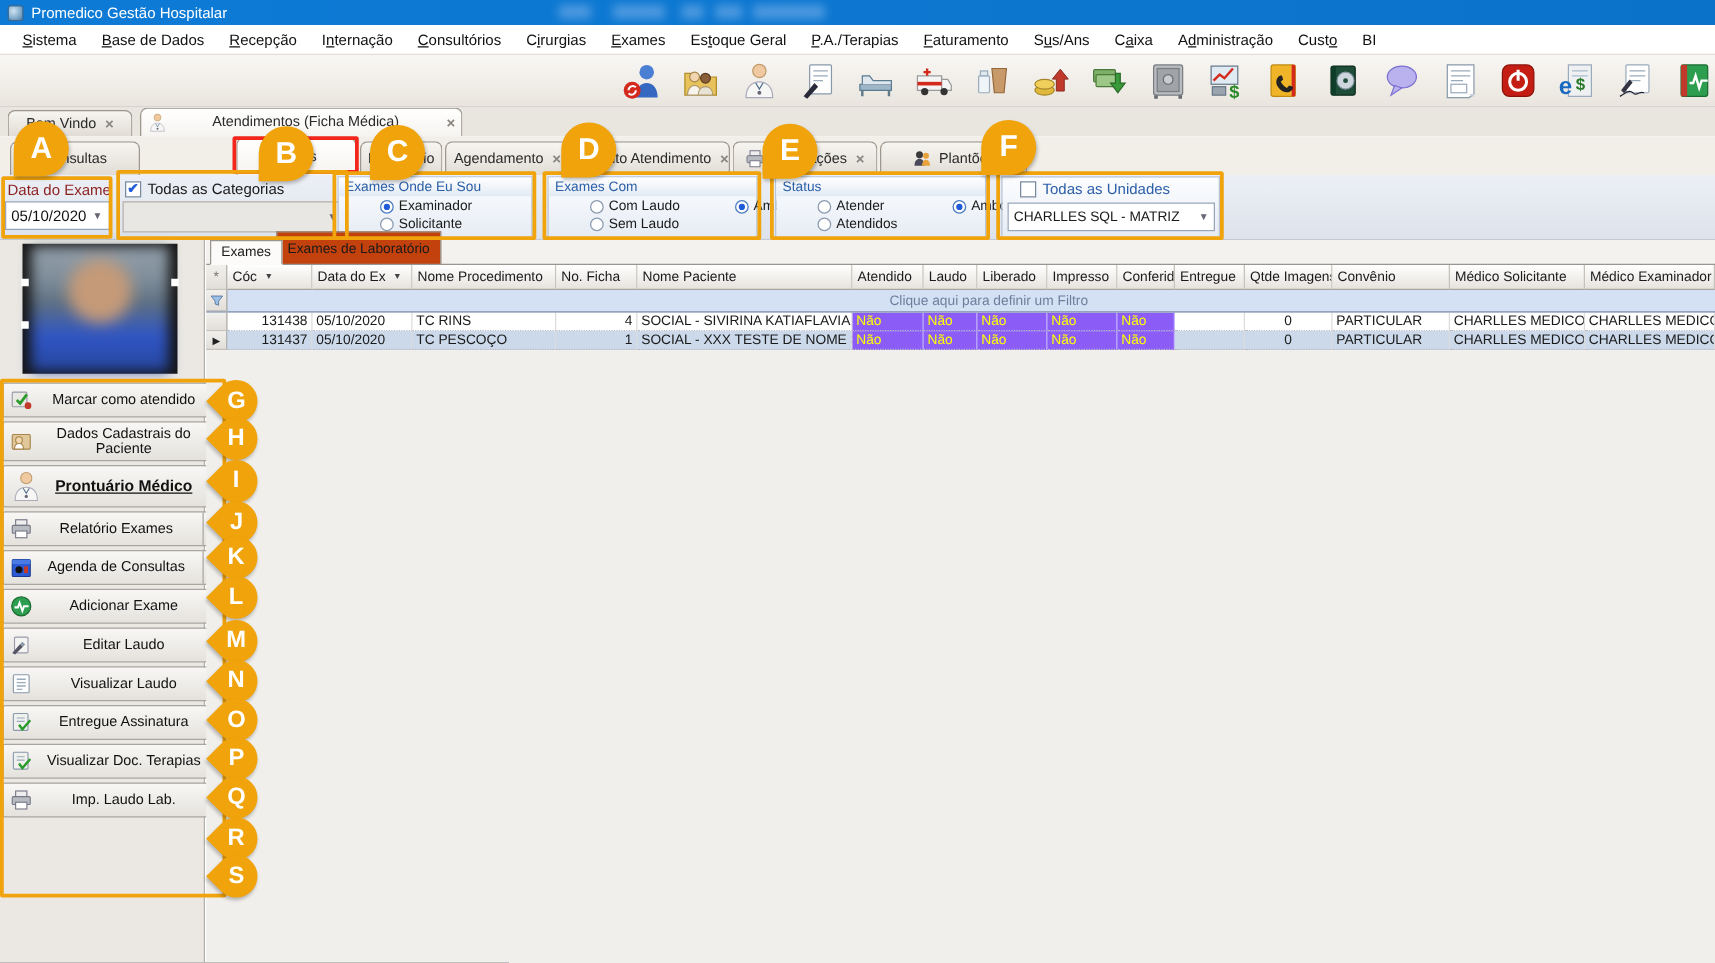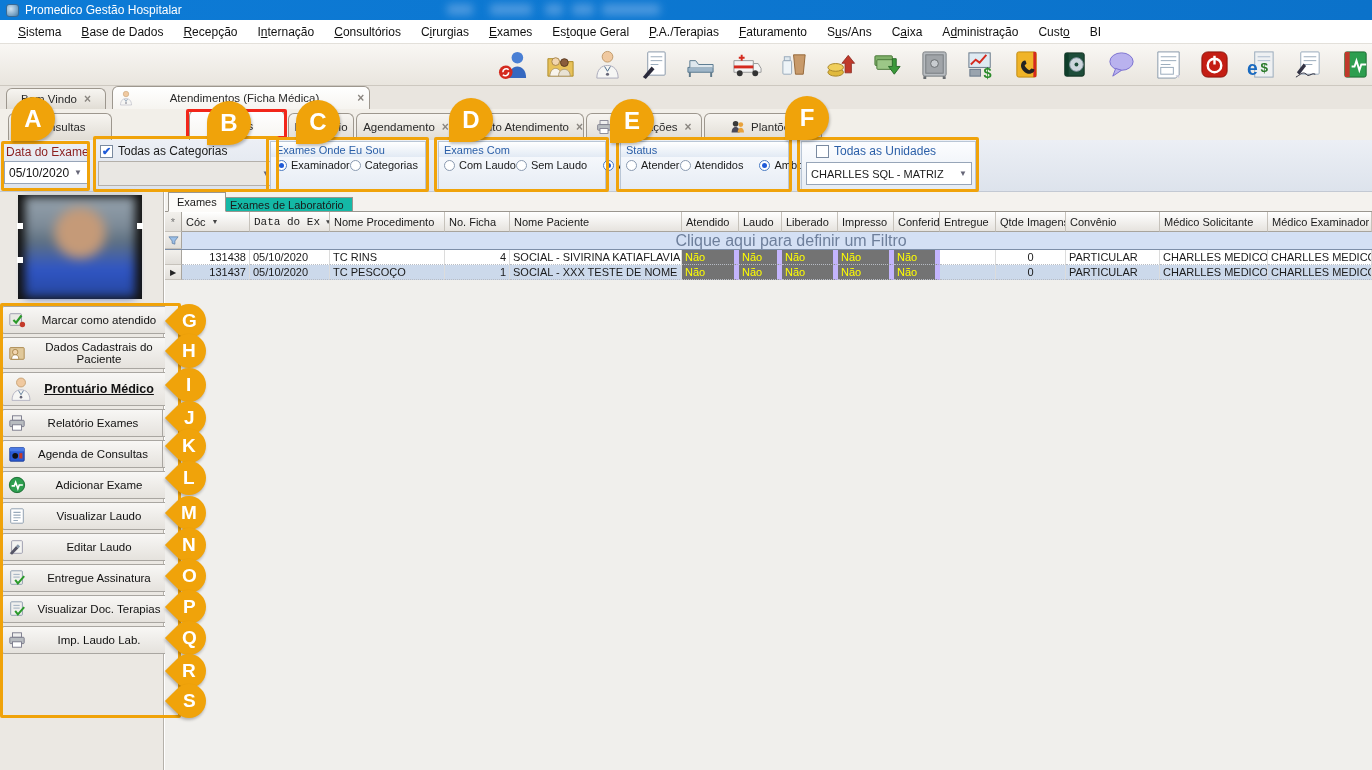--- a/index.html
+++ b/index.html
@@ -52,21 +52,21 @@
   .cbox { width:13px; height:13px; background:#fff; border:1px solid #7a8aa0; display:inline-flex;
     align-items:center; justify-content:center; font-size:11px; color:#1f5bd8; font-weight:bold; line-height:1; }
   .combo { position:absolute; border:1px solid #97a5b8; background:#fff; display:flex; align-items:center;
     padding:0 4px; font-size:11px; }
   .combo .arrow { margin-left:auto; font-size:8px; color:#667; }
   .combo.disabled { background:#e9e7e3; border-color:#b4b0aa; }
   .fgroup { position:absolute; background:linear-gradient(#fcfdff,#e6ecf4); border:1px solid #b9c6d6; }
   .fgroup-title { color:#2b5fa8; font-size:11px; padding:2px 5px 1px;
     background:linear-gradient(#ffffff,#e2eaf4); }
   .fgroup-body { display:flex; column-gap:16px; padding:1px 5px; }
-  .fcol { display:flex; flex-direction:row; }
+  .fcol { display:flex; flex-direction:column;padding-left:28px; }
   .radio { display:flex; align-items:center; gap:4px; height:14px; font-size:11px; white-space:nowrap; }
   .rdot { width:11px; height:11px; border-radius:50%; background:#fff; border:1px solid #8a9ab0; position:relative; flex:0 0 auto; }
   .rdot.on { border-color:#4a7ac0; }
   .rdot.on::after { content:""; position:absolute; inset:2px; border-radius:50%; background:#1f5bd8; }
   
   #leftpanel { position:absolute; left:0; top:192px; width:164px; bottom:0; background:#ebe8e3; border-right:1px solid #b5b1aa; }
   #photo-frame { position:absolute; left:18px; top:3px; width:124px; height:104px; background:#141414; }
   #photo-img { position:absolute; inset:2px 7px; overflow:hidden;
     background:
       radial-gradient(circle at 50% 36%, #c59a78 0 24%, rgba(197,154,120,0) 36%),
@@ -80,41 +80,41 @@
     font-size:11.5px; color:#111; line-height:12.5px; padding:0 6px; }
   .sbtn .icn { position:absolute; left:5px; }
   .sbtn.bold { font-weight:bold; font-size:12.5px; }
   .sbtn .drop { position:absolute; right:0; top:0; bottom:0; width:15px; border-left:1px solid #a9a6a1;
     display:flex; align-items:center; justify-content:center; font-size:8px; color:#222; }
   .sbtn.hasdrop { padding-right:18px; }
   
   #grid { position:absolute; left:165px; top:192px; right:0; bottom:0; background:#f0efec; }
   #gridtabs { position:relative; height:20px; background:#f4f2ee; border-bottom:1px solid #9a968f; }
   .gtab { position:absolute; bottom:-1px; display:flex; align-items:center; padding:0 8px;
-    border:1px solid #9a968f; font-size:11px; background:#14b8a6; height:15px; }
+    border:1px solid #9a968f; font-size:11px; background:#c2410c; height:27px; }
   .gtab.active { background:#fcfbf9; border-bottom:1px solid #fcfbf9; height:20px; z-index:2; }
   .grow, #gheader, #gfilter { display:flex; }
   #gheader { height:20px; }
   .hcell { background:linear-gradient(#ffffff,#e6e3de); border-right:1px solid #c6c2bb;
     border-bottom:1px solid #a8a49d; display:flex; align-items:center; padding:0 4px;
     font-size:11px; white-space:nowrap; overflow:hidden; }
   .hcell .sort { margin-left:6px; font-size:7px; color:#444; }
   .gutter { flex:0 0 17px; background:linear-gradient(#f2f0ec,#e2dfda); border-right:1px solid #a8a49d;
     border-bottom:1px solid #c6c2bb; display:flex; align-items:center; justify-content:center;
     color:#777; font-size:11px; }
   #gfilter { position:relative; height:18px; background:#d4e0f4; border-bottom:1px solid #7e8fa8; }
   #gfilter .ftext { position:absolute; left:17px; right:0; top:0; bottom:0; display:flex;
-    align-items:center; justify-content:center; color:#6e7f9b; font-size:16px;padding-left:28px; }
+    align-items:center; justify-content:center; color:#6e7f9b; font-size:11px;padding-left:28px; }
   .grow { height:15px; background:#fff; }
   .grow.selected { background:#ccd9eb; }
   .cell { border-right:1px solid #dcdcdc; border-bottom:1px dotted #b8bcc4; padding:0 3px;
     display:flex; align-items:center; font-size:11px; white-space:nowrap; overflow:hidden; }
   .cell.r { justify-content:flex-end; }
   .cell.c { justify-content:center; }
-  .cell.no-cell { background:#737373; color:#FFFF00; border-right:5px solid #c4b5fd; }
+  .cell.no-cell { background:#8b5cf6; color:#FFFF00; border-right:1px solid #c4b5fd; }
   .grow .gutter { border-bottom:1px solid #c6c2bb; font-size:8px; color:#222; }
   
   .hl-box { position:absolute; border:3px solid #F0A30A; z-index:40; border-radius:2px; }
   .hl-box.red { border-color:#F2261A; }
   .marker { position:absolute; background:#F0A30A; display:flex; align-items:center; justify-content:center;
     color:#fff; font-weight:bold; z-index:45; box-shadow:1px 2px 3px rgba(0,0,0,.25); }
   .m-top { width:44px; height:44px; border-radius:50% 50% 50% 0; font-size:24px; }
   .m-side { width:34px; height:34px; border-radius:50% 50% 50% 0; transform:rotate(45deg); font-size:19px; }
   .m-side span { transform:rotate(-45deg); }
 </style>
@@ -391,21 +391,21 @@
     <div class="fgroup" style="left:270px;top:1px;width:156px;height:50px">
       <div class="fgroup-title">Exames Onde Eu Sou</div>
       <div class="fgroup-body" id="g-where">
           <div class="fcol">
             <label class="radio">
               <span class="rdot on"></span>
               <span>Examinador</span>
             </label>
             <label class="radio">
               <span class="rdot"></span>
-              <span>Categorias</span>
+              <span>Solicitante</span>
             </label>
           </div>
         </div>
     </div>
 
     <div class="fgroup" style="left:438px;top:1px;width:168px;height:50px">
       <div class="fgroup-title">Exames Com</div>
       <div class="fgroup-body" id="g-with">
           <div class="fcol">
             <label class="radio">
@@ -527,35 +527,35 @@
             <svg viewBox="0 0 20 20">
               <circle cx="10" cy="10" r="8.5" fill="#2d9e4f" stroke="#1a6a30"></circle>
               <path d="M4 11h3l1.5-4 2.5 7 1.5-4h4" stroke="#fff" stroke-width="1.8" fill="none"></path>
             </svg>
           </span>
           <span style="padding-left: 18px;">Adicionar Exame</span>
         </div>
         <div class="sbtn" style="height: 28px;">
           <span class="icn" style="height: 18px; width: 18px;">
             <svg viewBox="0 0 20 20">
-              <rect x="3" y="2" width="14" height="16" rx="1" fill="#fff" stroke="#8899aa"></rect>
-              <path d="M6 6h8M6 9h8M6 12h8M6 15h5" stroke="#99aabb" stroke-width="1.2"></path>
-            </svg>
-          </span>
-          <span style="padding-left: 18px;">Visualizar Laudo</span>
-        </div>
-        <div class="sbtn" style="height: 28px;">
-          <span class="icn" style="height: 18px; width: 18px;">
-            <svg viewBox="0 0 20 20">
               <rect x="4" y="3" width="12" height="14" rx="1" fill="#f4f4f2" stroke="#99a"></rect>
               <path d="M2 17l7-8 2.5 2.5-7 7z" fill="#556"></path>
               <path d="M9 9l2.5 2.5 2-2L11 7z" fill="#8899aa"></path>
             </svg>
           </span>
           <span style="padding-left: 18px;">Editar Laudo</span>
+        </div>
+        <div class="sbtn" style="height: 28px;">
+          <span class="icn" style="height: 18px; width: 18px;">
+            <svg viewBox="0 0 20 20">
+              <rect x="3" y="2" width="14" height="16" rx="1" fill="#fff" stroke="#8899aa"></rect>
+              <path d="M6 6h8M6 9h8M6 12h8M6 15h5" stroke="#99aabb" stroke-width="1.2"></path>
+            </svg>
+          </span>
+          <span style="padding-left: 18px;">Visualizar Laudo</span>
         </div>
         <div class="sbtn" style="height: 28px;">
           <span class="icn" style="height: 18px; width: 18px;">
             <svg viewBox="0 0 20 20">
               <rect x="3" y="2" width="13" height="15" rx="1" fill="#f0f0ee" stroke="#8899aa"></rect>
               <path d="M6 6h7M6 9h7" stroke="#99aabb"></path>
               <path d="M8 12l3 4 7-8" stroke="#2a9a2a" stroke-width="2.2" fill="none"></path>
             </svg>
           </span>
           <span style="padding-left: 18px;">Entregue Assinatura</span>
@@ -587,21 +587,21 @@
     <div id="gridtabs">
         <div class="gtab active" style="left: 3px;">Exames</div>
         <div class="gtab" style="left: 56px;">Exames de Laboratório</div>
       </div>
     <div id="gheader">
         <div class="gutter">*</div>
         <div class="hcell" style="flex: 0 0 68px;">
           <span>Cóc</span>
           <span class="sort">▼</span>
         </div>
-        <div class="hcell" style="flex: 0 0 80px; font-family: Liberation Mono, monospace;">
+        <div class="hcell" style="flex: 0 0 80px;">
           <span>Data do Ex</span>
           <span class="sort">▼</span>
         </div>
         <div class="hcell" style="flex: 0 0 115px;">
           <span>Nome Procedimento</span>
         </div>
         <div class="hcell" style="flex: 0 0 65px;">
           <span>No. Ficha</span>
         </div>
         <div class="hcell" style="flex: 0 0 172px;">

